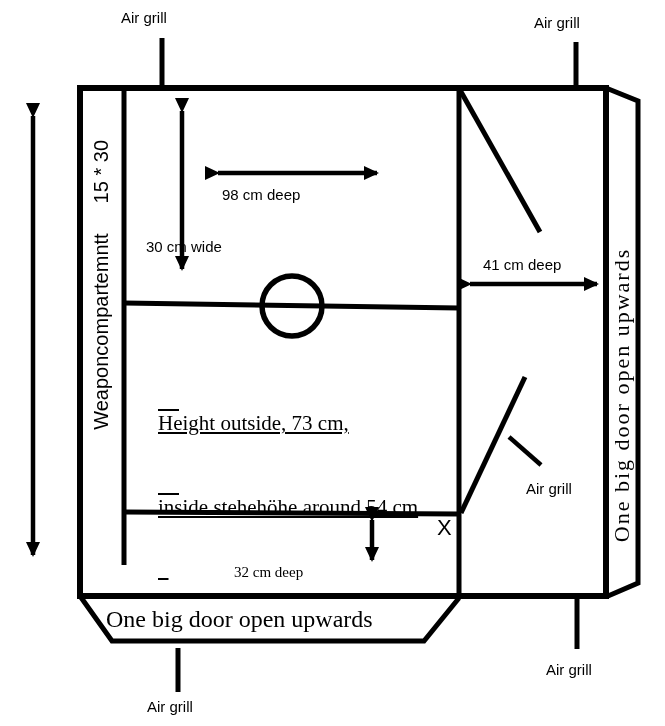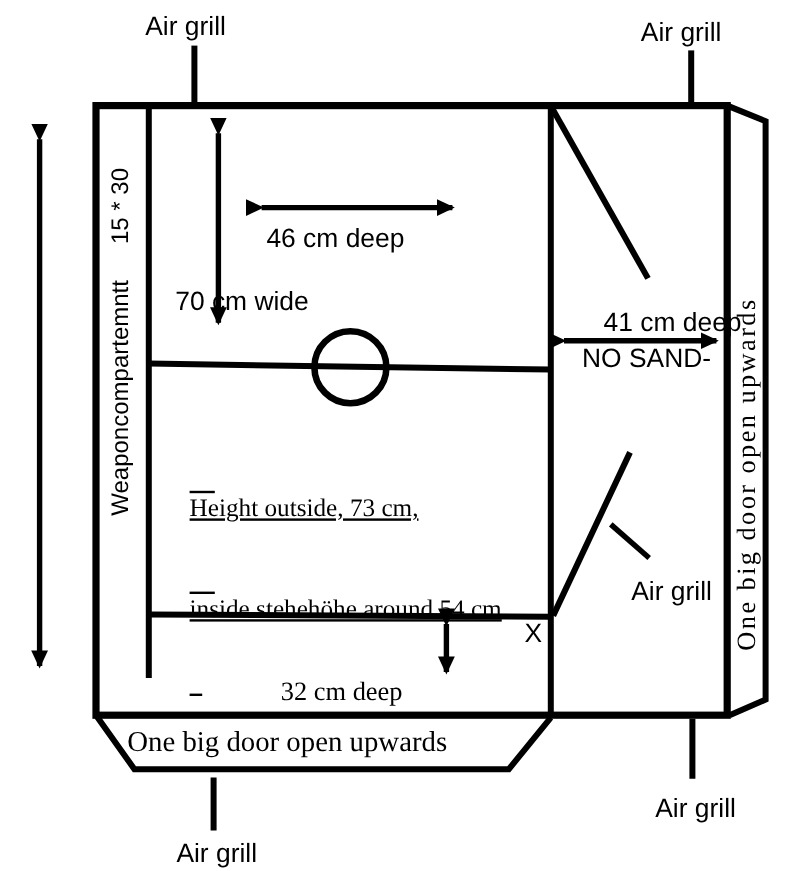--- a/index.html
+++ b/index.html
@@ -4,21 +4,21 @@
 <style>
   :root { --ink:#000000; --bg:#ffffff; }
   html,body { margin:0; padding:0; background:#fff; }
   .stage {
     position:relative; width:665px; height:726px;
     background:var(--bg); overflow:hidden;
     font-family:"Liberation Sans", sans-serif; color:var(--ink);
   }
   .stage svg { position:absolute; left:0; top:0; }
   .lbl {
-    position:absolute; font-size:22px; line-height:1.1;
+    position:absolute; font-size:15px; line-height:1.1;
     white-space:pre; color:var(--ink);
   }
   .serif { font-family:"Liberation Serif", serif; }
   .rot {
     position:absolute; white-space:pre;
     transform:translate(-50%,-50%) rotate(-90deg);
   }
   .weapon-label { font-size:20px; }
   .weapon-label .gap { display:inline-block; width:30px; }
   .door-right-label { font-size:22px; letter-spacing:2px; }
@@ -69,26 +69,25 @@
     <line x1="470" y1="284" x2="597" y2="284" stroke-width="4.5" marker-start="url(#ah)" marker-end="url(#ah)"></line>
     <line x1="372" y1="520" x2="372" y2="560" stroke-width="4.5" marker-start="url(#ah)" marker-end="url(#ah)"></line>
   </svg>
 
   <div class="lbl" style="left:121px; top:10px;">Air grill</div>
   <div class="lbl" style="left:534px; top:15px;">Air grill</div>
   <div class="lbl" style="left:526px; top:481px;">Air grill</div>
   <div class="lbl" style="left:546px; top:662px;">Air grill</div>
   <div class="lbl" style="left:147px; top:699px;">Air grill</div>
 
-  <div class="lbl" style="left:222px; top:187px;">46 cm deep</div>
-  <div class="lbl" style="left:146px; top:239px;">70 cm wide</div>
-  <div class="lbl" style="left:503px; top:257px;">41 cm deep</div>
+  <div class="lbl" style="left:222px; top:187px;">98 cm deep</div>
+  <div class="lbl" style="left:146px; top:239px;">30 cm wide</div>
+  <div class="lbl" style="left:483px; top:257px;">41 cm deep</div>
   <div class="lbl" style="left:234px; top:564px;font-family:Liberation Serif, serif;">32 cm deep</div>
 
-  <div class="lbl" style="left:485px; top:287px;">NO SAND-</div>
 
   <div class="lbl serif height-block" style="left:158px; top:366px;">
     <div>Height outside, 73 cm,</div>
     <div>inside stehehöhe around 54 cm</div>
   </div>
 
   <div class="lbl x-mark" style="left:437px; top:516px;">X</div>
 
   <div class="lbl serif door-bottom-label" style="left:106px; top:606px;">One big door open upwards</div>
 

